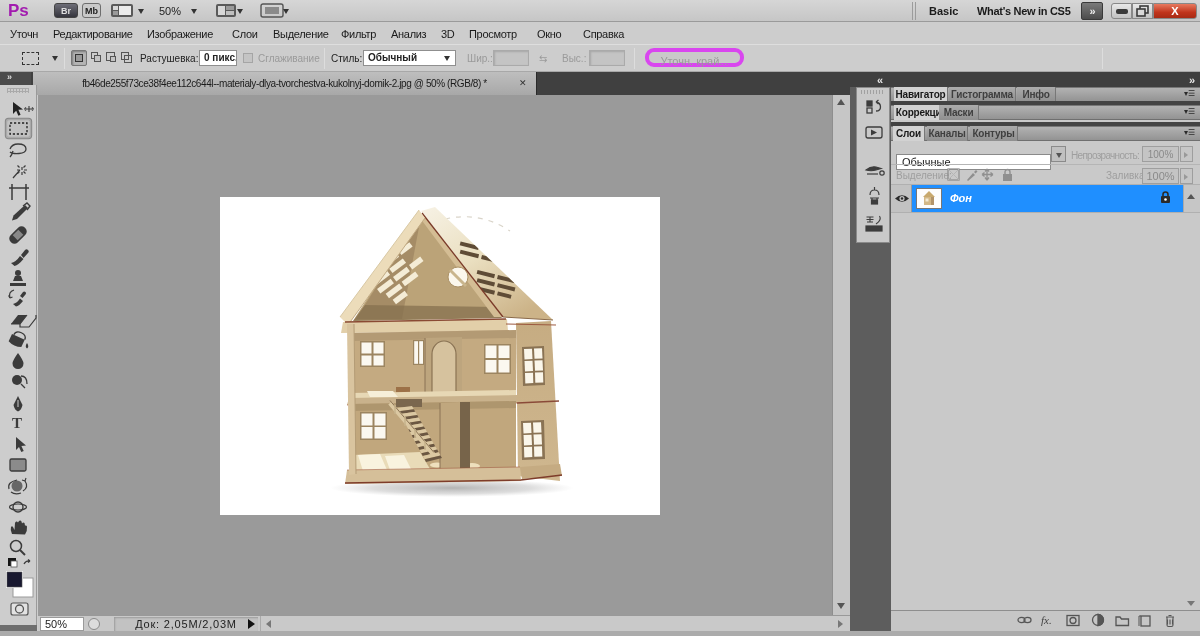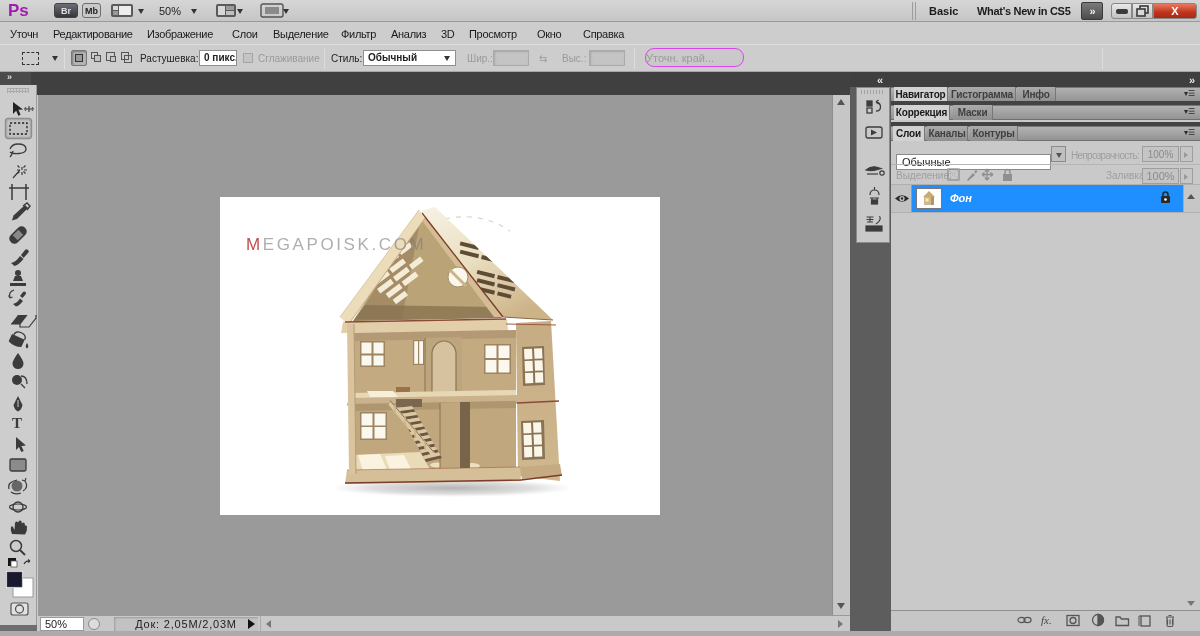--- a/index.html
+++ b/index.html
@@ -143,26 +143,27 @@
     <div class="osep" style="left:324px;"></div>
     <span class="olabel" style="left:331px;">Стиль:</span>
     <div class="oinput" style="left:363px;width:93px;">Обычный</div>
     <div class="tarr" style="position:absolute;left:444px;top:11px;"></div>
     <span class="oglabel" style="left:467px;">Шир.:</span>
     <div class="ginput" style="left:493px;width:36px;"></div>
     <span class="oglabel" style="left:539px;width:18px;">⇆</span>
     <span class="oglabel" style="left:562px;">Выс.:</span>
     <div class="ginput" style="left:589px;width:36px;"></div>
     <div class="osep" style="left:634px;"></div>
-    <div style="position:absolute;left:645px;top:3px;width:99px;height:19px;background:#c9c9c9;border:1px solid #d946ef;border-radius:9px;color:#9a9a9a;font-size:11px;line-height:18px;">Уточн. край...</div>
+    <div style="position:absolute;left:645px;top:3px;width:99px;height:19px;background:#c9c9c9;border:4px solid #d946ef;border-radius:9px;color:#9a9a9a;font-size:11px;text-align:center;line-height:18px;">Уточн. край...</div>
     <div class="osep" style="left:1102px;"></div>
   </div>
 
   <div class="abs" id="tabrow"></div>
   <div class="abs" id="tabcollapse">»</div>
+  <div class="abs" id="doctab">fb46de255f73ce38f4ee112c644l--materialy-dlya-tvorchestva-kukolnyj-domik-2.jpg @ 50% (RGB/8) *<span id="tabx">✕</span></div>
   <div class="abs" id="dockheader"></div>
 
   <div class="abs" id="toolbar">
       <div class="dots"></div>
     <svg width="37" height="535" viewBox="0 0 37 535" style="position:absolute;left:0;top:0;">
       <g stroke="#3b3b3b" stroke-width="1.4" fill="none">
 
         <path d="M13 17 v12 l3.2 -3.2 l2.2 5 l2.2 -1 l-2.2 -5 l4.6 -0.4 z" fill="#222" stroke="none"></path>
         <path d="M26 24 h6 m-3 -3 v6 m-4.5 -3 l1.5 -1.5 m-1.5 1.5 l1.5 1.5 m7.5 -1.5 l-1.5 -1.5 m1.5 1.5 l-1.5 1.5" stroke-width="1.1"></path>
 
@@ -238,21 +239,20 @@
       <rect x="6" y="486" width="17" height="17" fill="#fff"></rect>
       <rect x="7" y="487" width="15" height="15" fill="#191930" stroke="#555" stroke-width="0.6"></rect>
       <rect x="11" y="518" width="17" height="12" rx="2" fill="#e2e2e2" stroke="#555" stroke-width="1.2"></rect>
       <circle cx="19.5" cy="524" r="4" fill="none" stroke="#555" stroke-width="1.3"></circle>
     </svg>
   </div>
   <div class="abs" id="toolbtm"></div>
 
   <div class="abs" id="canvas"></div>
   <div class="abs" id="photo">
-    <div id="wm"><b>M</b>EGAPOISK.COM</div>
     <svg width="440" height="318" viewBox="0 0 440 318" style="position:absolute;left:0;top:0;z-index:2;">
       <defs>
         <linearGradient id="roofR" x1="0" y1="0" x2="0.7" y2="1">
           <stop offset="0" stop-color="#f7f2e5"></stop>
             <stop offset="0.5" stop-color="#eadfc0"></stop>
             <stop offset="1" stop-color="#ccb388"></stop>
         </linearGradient>
         <linearGradient id="sidew" x1="0" y1="0" x2="0" y2="1">
           <stop offset="0" stop-color="#c6ac82"></stop>
             <stop offset="1" stop-color="#cfb78f"></stop>
@@ -473,21 +473,21 @@
 
       <div class="phead" style="top:0;"></div>
       <div class="ptab active" style="left:3px;width:54px;">Навигатор</div>
       <div class="ptab" style="left:58px;width:67px;">Гистограмма</div>
       <div class="ptab" style="left:126px;width:39px;">Инфо</div>
       <div class="pmenu" style="top:3px;">▾☰</div>
       <div style="position:absolute;top:14px;left:0;width:309px;height:4px;background:#434343;"></div>
 
       <div class="phead" style="top:18px;"></div>
       <div class="ptab active" style="left:3px;top:18px;width:56px;">Коррекция</div>
-      <div class="ptab" style="left:62px;top:18px;width:40px;text-align:center;">Маски</div>
+      <div class="ptab" style="left:48px;top:18px;width:40px;text-align:center;">Маски</div>
       <div class="pmenu" style="top:21px;">▾☰</div>
       <div style="position:absolute;top:35px;left:0;width:309px;height:4px;background:#434343;"></div>
 
       <div class="phead" style="top:39px;"></div>
       <div class="ptab active" style="left:2px;top:39px;width:32px;">Слои</div>
       <div class="ptab" style="left:36px;top:39px;width:41px;">Каналы</div>
       <div class="ptab" style="left:79px;top:39px;width:48px;">Контуры</div>
       <div class="pmenu" style="top:42px;">▾☰</div>
 
       <div style="position:absolute;left:5px;top:59px;width:155px;height:16px;background:#fff;border:1px solid #8a8a8a;font-size:11px;color:#222;padding:1px 5px;white-space:nowrap;margin-top:8px;">Обычные</div>

